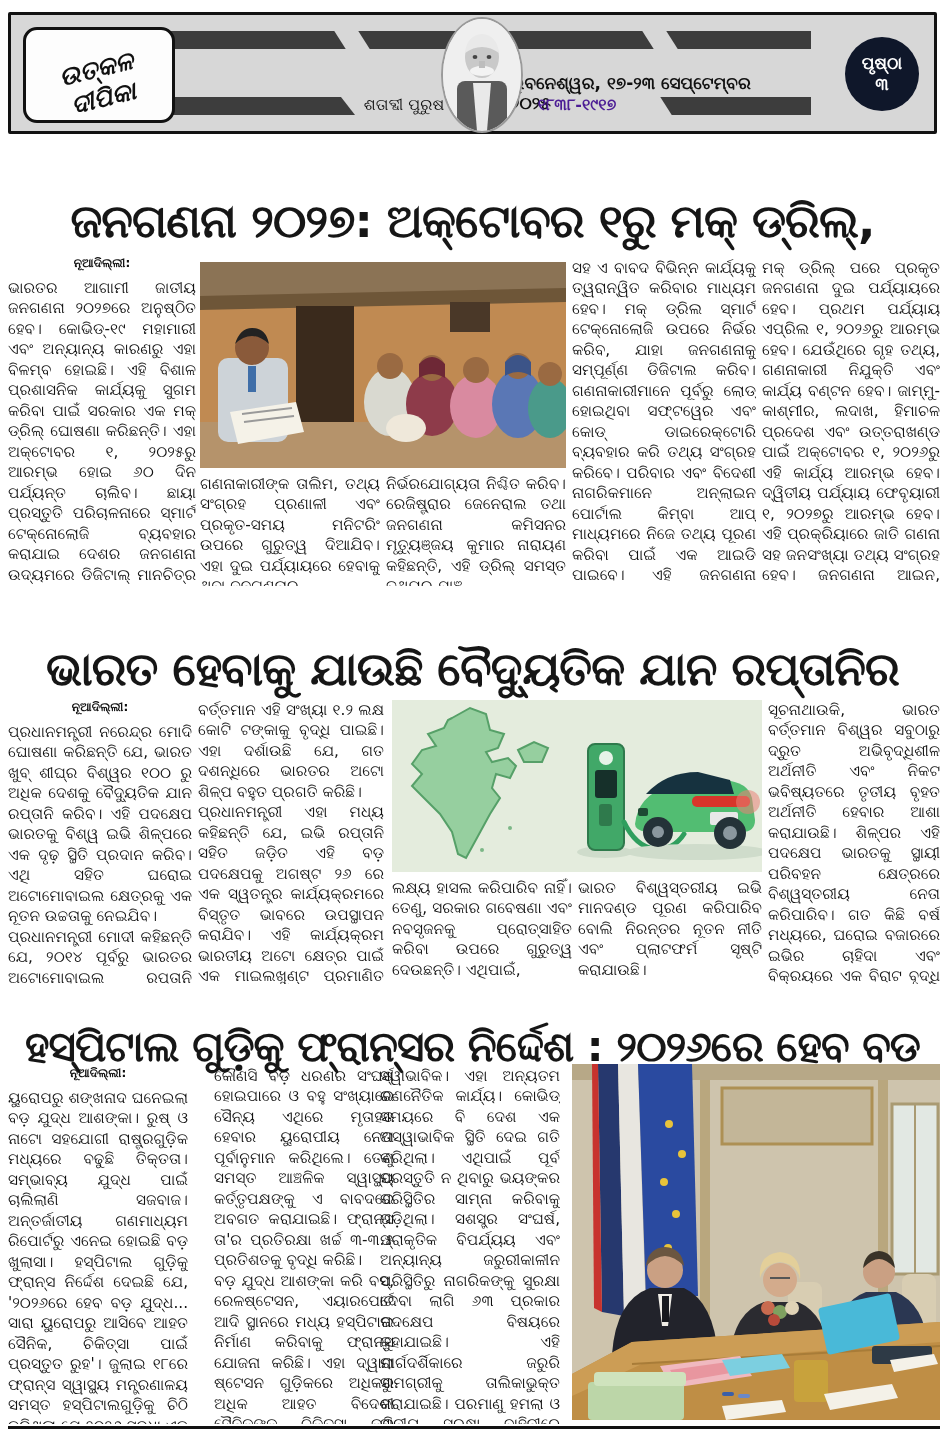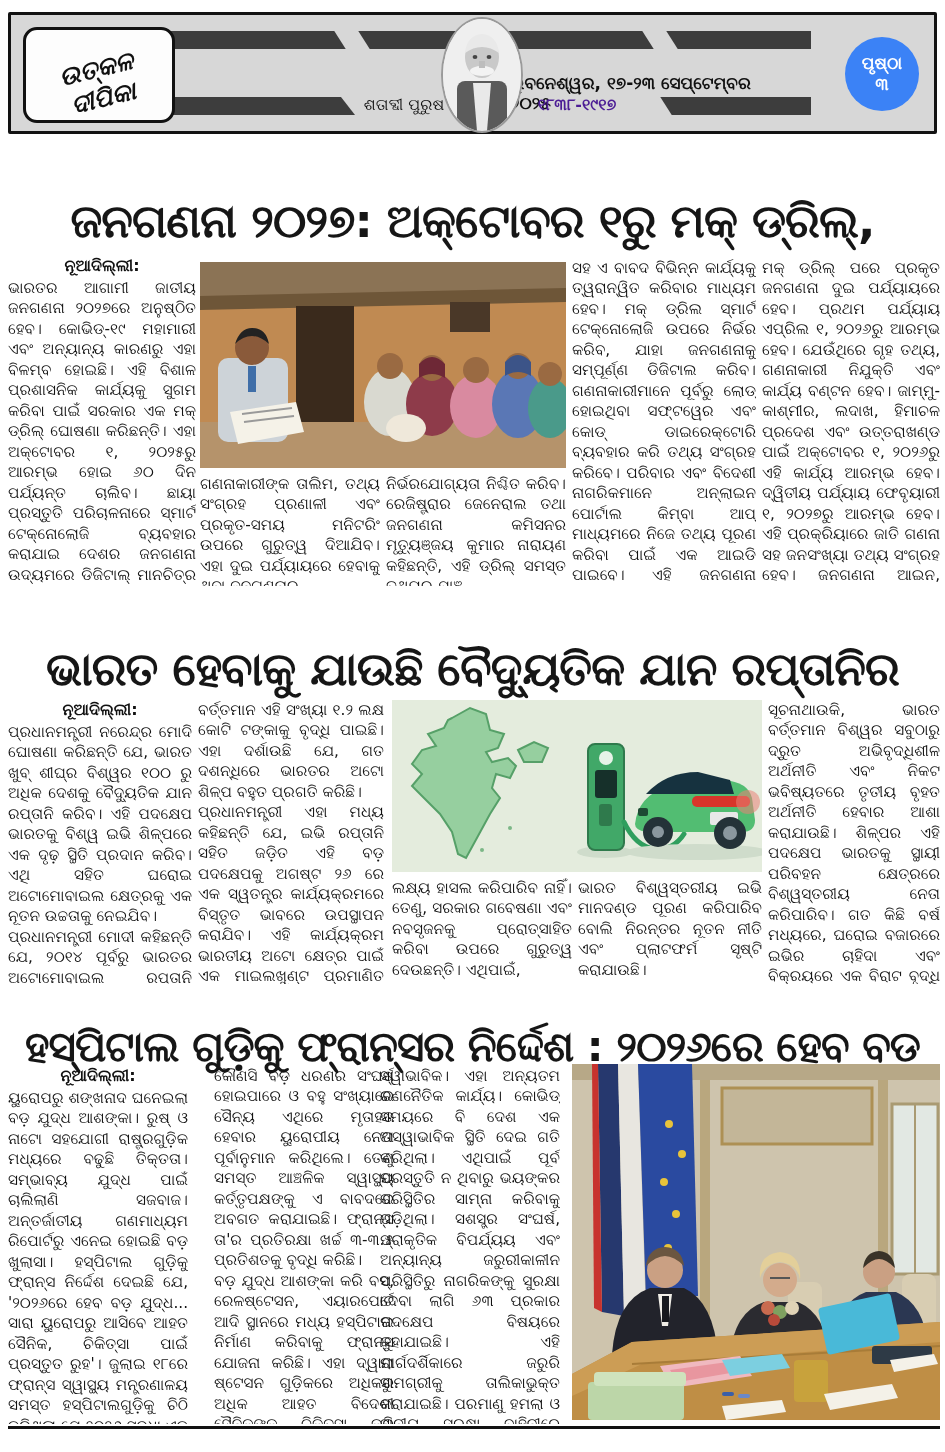--- a/index.html
+++ b/index.html
@@ -13,30 +13,30 @@
             border:3px solid #111;border-radius:14px;overflow:hidden;}
   .logo-text{position:absolute;left:4px;top:24px;width:140px;text-align:center;
              font-weight:bold;font-style:italic;font-size:25px;transform:rotate(-14deg);color:#111;}
   .mast-bars{position:absolute;left:0;top:0;width:923px;height:116px;}
   .dateline{position:absolute;left:500px;top:58px;width:280px;font-weight:bold;font-size:17px;color:#111;}
   .tagline{position:absolute;left:338px;top:80px;width:110px;font-weight:normal;font-size:16px;color:#111;text-align:center;}
   .lifespan{position:absolute;left:506px;top:80px;width:120px;font-weight:bold;font-size:16px;color:#4c1d95;text-align:center;}
   .portrait{position:absolute;left:430px;top:2px;width:78px;height:112px;border-radius:50%;
             border:2px solid #9a9a9a;background:#f1f1f1;overflow:hidden;}
   .page-circle{position:absolute;left:834px;top:22px;width:74px;height:74px;border-radius:50%;
-               background:#3b82f6;color:#fff;display:flex;flex-direction:column;align-items:center;
+               background:#0f172a;color:#fff;display:flex;flex-direction:column;align-items:center;
                justify-content:center;font-weight:bold;font-size:17px;line-height:1.25;}
 
   
   .headline{position:absolute;left:2px;width:941px;text-align:center;font-weight:800;
             color:#161616;letter-spacing:-1px;overflow:hidden;}
   .h1{top:146px;height:90px;font-size:46px;line-height:88px;}
   .h2{top:594px;height:90px;font-size:46px;line-height:88px;}
   .h3{top:986px;height:70px;font-size:42px;line-height:66px;}
-  .byline{position:absolute;font-weight:bold;font-size:16px;text-align:center;color:#111;}
+  .byline{position:absolute;font-weight:bold;font-size:12px;text-align:center;color:#111;}
   .col{position:absolute;text-align:justify;font-size:15.3px;line-height:1.34;color:#131313;
        white-space:pre-line;overflow:hidden;}
   .photo{position:absolute;overflow:hidden;background:#ddd;}
   .bottom-rule{position:absolute;left:8px;top:1426px;width:932px;height:3px;background:#111;}
 </style>
 </head>
 <body>
 
 <div class="page">
 

